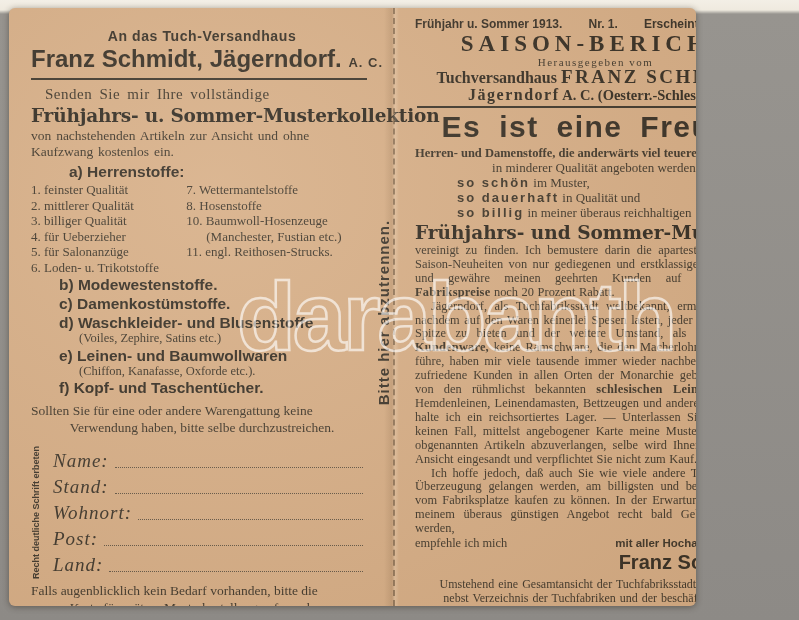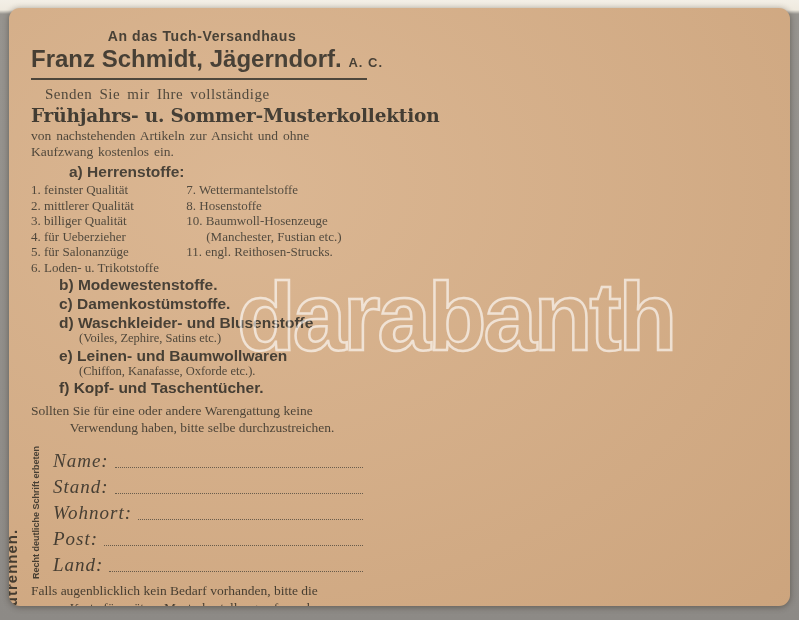--- a/index.html
+++ b/index.html
@@ -2,24 +2,24 @@
 <html><head>
 <meta charset="utf-8">
 <style>
   html,body{margin:0;padding:0;}
   body{
     width:799px;height:620px;overflow:hidden;position:relative;
     background:linear-gradient(#f3efe6 0px,#efeadf 10px,#97948f 14px,#8d8a86 100%);
     font-family:"Liberation Serif",serif;color:#3c352a;
   }
   .card{
-    position:absolute;left:9px;top:8px;width:781px;height:598px;
-    background:#d6ae87;border-radius:11px;
+    position:absolute;left:9px;top:8px;width:687px;height:598px;
+    background:#d6ae87;border-radius:6px;
     box-shadow:0 1px 6px rgba(40,30,20,.45);
-    display:flex;overflow:hidden;flex-direction:column;
+    display:flex;overflow:hidden;
   }
   .card::after{content:"";position:absolute;inset:0;pointer-events:none;
     background:radial-gradient(ellipse at 30% 30%, rgba(255,245,230,.12), rgba(120,80,40,.10));}
   .page{position:relative;box-sizing:border-box;height:100%;}
   .page.left{width:372px;padding:20px 8px 6px 22px;}
   .page.right{width:389px;padding:9px 14px 6px 14px;}
   .fold{width:20px;position:relative;flex:0 0 20px;
     background:linear-gradient(to right,rgba(0,0,0,0) 15%,rgba(110,80,50,.18) 55%,rgba(255,240,220,.25) 70%,rgba(0,0,0,0) 90%);}
   .fold::before{content:"";position:absolute;left:12px;top:0;bottom:0;border-left:2px dashed rgba(90,70,48,.55);}
   .vtext{writing-mode:vertical-rl;transform:rotate(180deg);}

